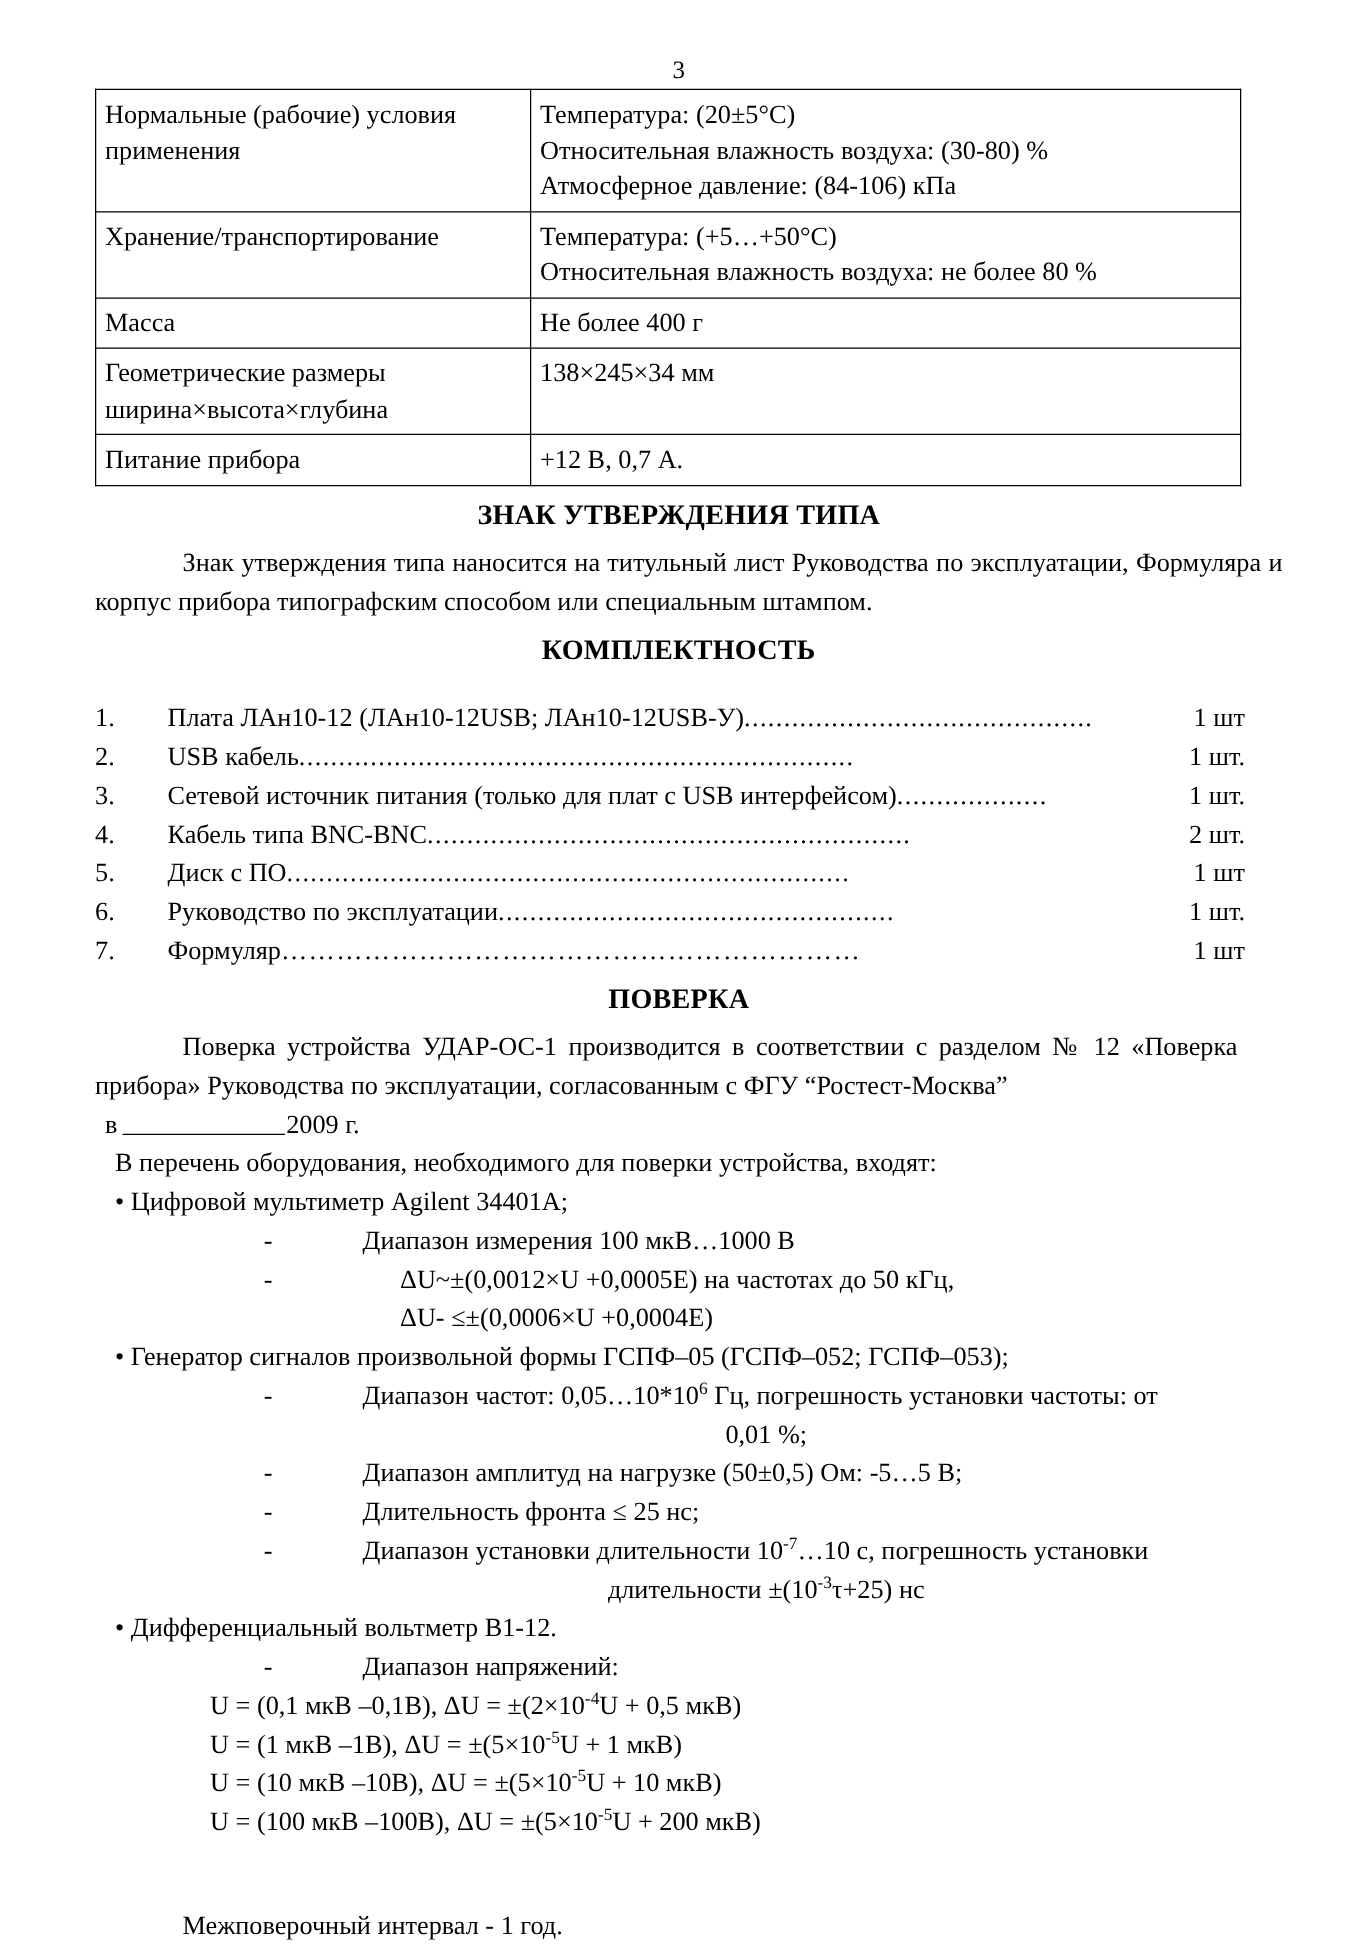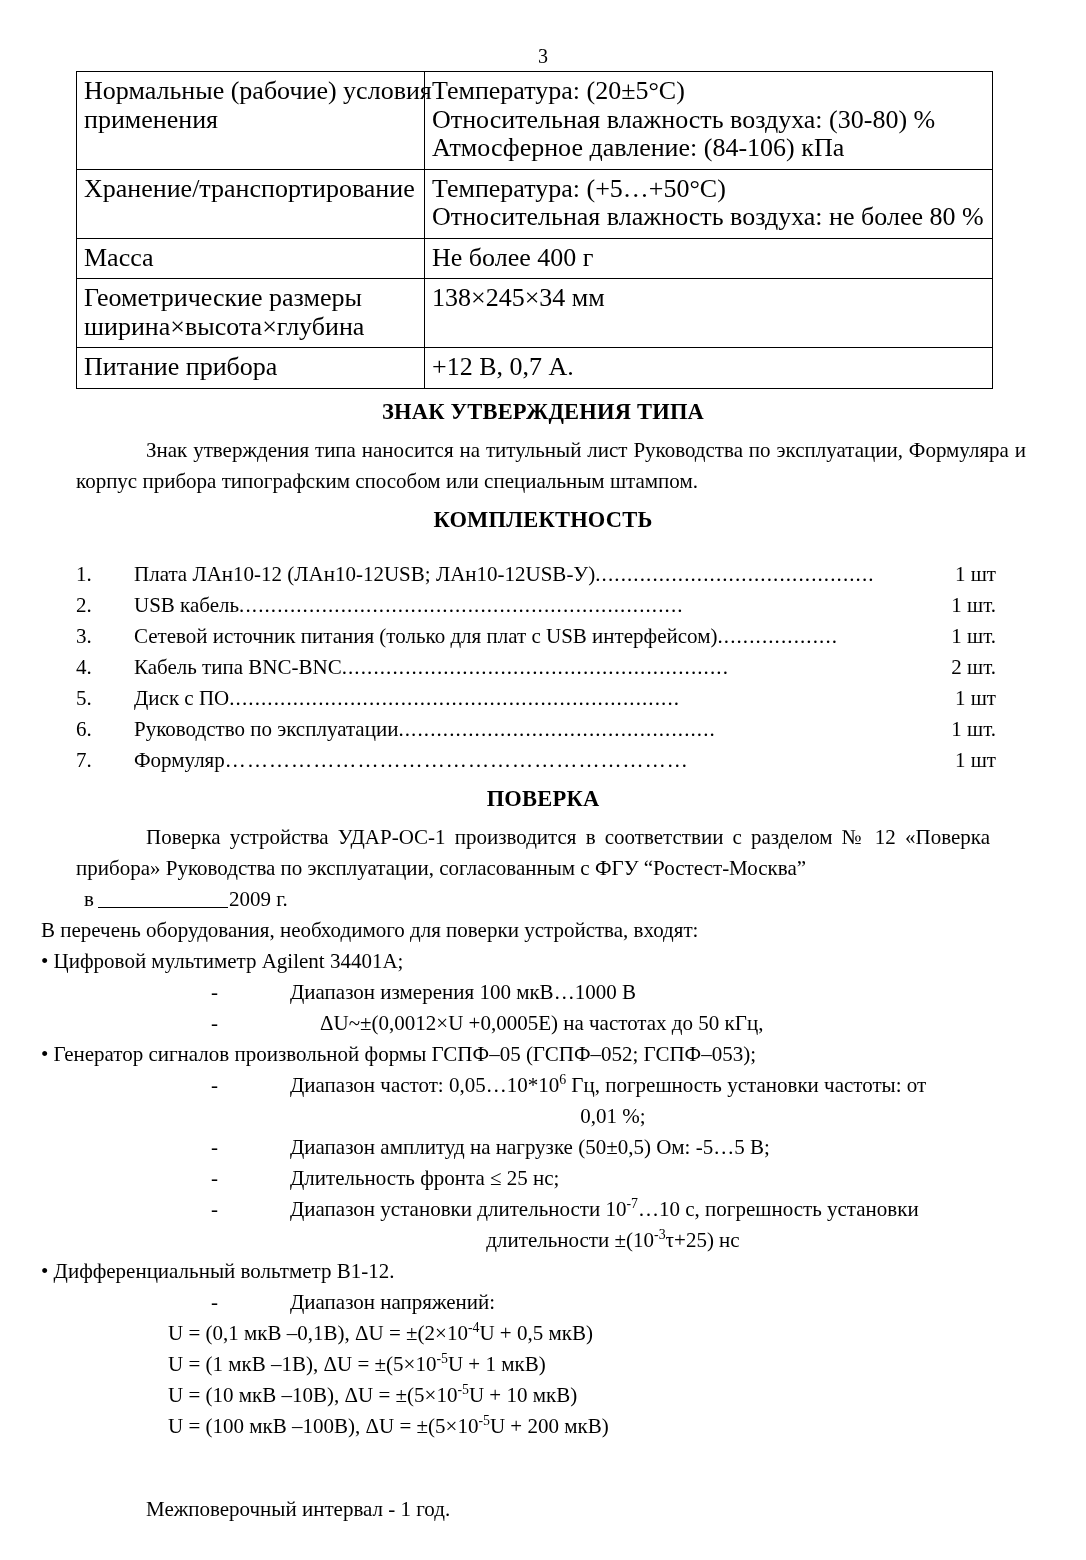--- a/index.html
+++ b/index.html
@@ -43,21 +43,21 @@
 
   
   .spec-table {
     width: 916px;
     margin: 3px 0 0 76px;
     border-collapse: collapse;
     table-layout: fixed;
   }
   .spec-table td {
     border: 1.6px solid #000;
-    font-size: 26px;
+    font-size: 21px;
     line-height: 28.5px;
     padding: 5px 6px 6px 7px;
     vertical-align: top;
   }
   .spec-table td.col-label { width: 348px; }
   .spec-table td.col-value { width: 568px; }
   .cell-line { display: block; white-space: nowrap; }
   .v-mid { vertical-align: middle; }
 
   
@@ -125,21 +125,21 @@
     line-height: 31px;
     margin-top: 2px;
   }
   .pv-par {
     padding: 0 96px 0 76px;
     text-indent: 70px;
     text-align: justify;
     margin: 0;
   }
   .pv-line {
-    padding-left: 41px;
+    padding-left: 92px;
     margin: 0;
     white-space: nowrap;
   }
   .pv-line.indent-in { padding-left: 84px; }
   .pv-line.indent-cont { padding-left: 140px; text-align: center; }
   .pv-line.indent-form { padding-left: 168px; }
   .blank-rule {
     display: inline-block;
     width: 130px;
     border-bottom: 1.6px solid #000;
@@ -316,20 +316,21 @@
 
     <p class="pv-line">В перечень оборудования, необходимого для поверки устройства, входят:</p>
 
     <p class="pv-line">• Цифровой мультиметр Agilent 34401А;</p>
     <p class="dash-item">
       <span class="dash">-</span><span>Диапазон  измерения 100 мкВ…1000 В</span>
     </p>
     <p class="dash-item deep">
       <span class="dash">-</span><span>ΔU~±(0,0012×U  +0,0005Е) на частотах до 50 кГц,</span>
     </p>
+    <p class="sub-line">ΔU-  ≤±(0,0006×U +0,0004Е)</p>
 
     <p class="pv-line">• Генератор сигналов произвольной формы ГСПФ–05 (ГСПФ–052; ГСПФ–053);</p>
     <p class="dash-item">
       <span class="dash">-</span><span>Диапазон частот: 0,05…10*10</span><sup>6</sup><span> Гц, погрешность установки частоты: от</span>
     </p>
     <p class="pv-line indent-cont">0,01 %;</p>
     <p class="dash-item">
       <span class="dash">-</span><span>Диапазон амплитуд на нагрузке (50±0,5) Ом: -5…5 В;</span>
     </p>
     <p class="dash-item">

